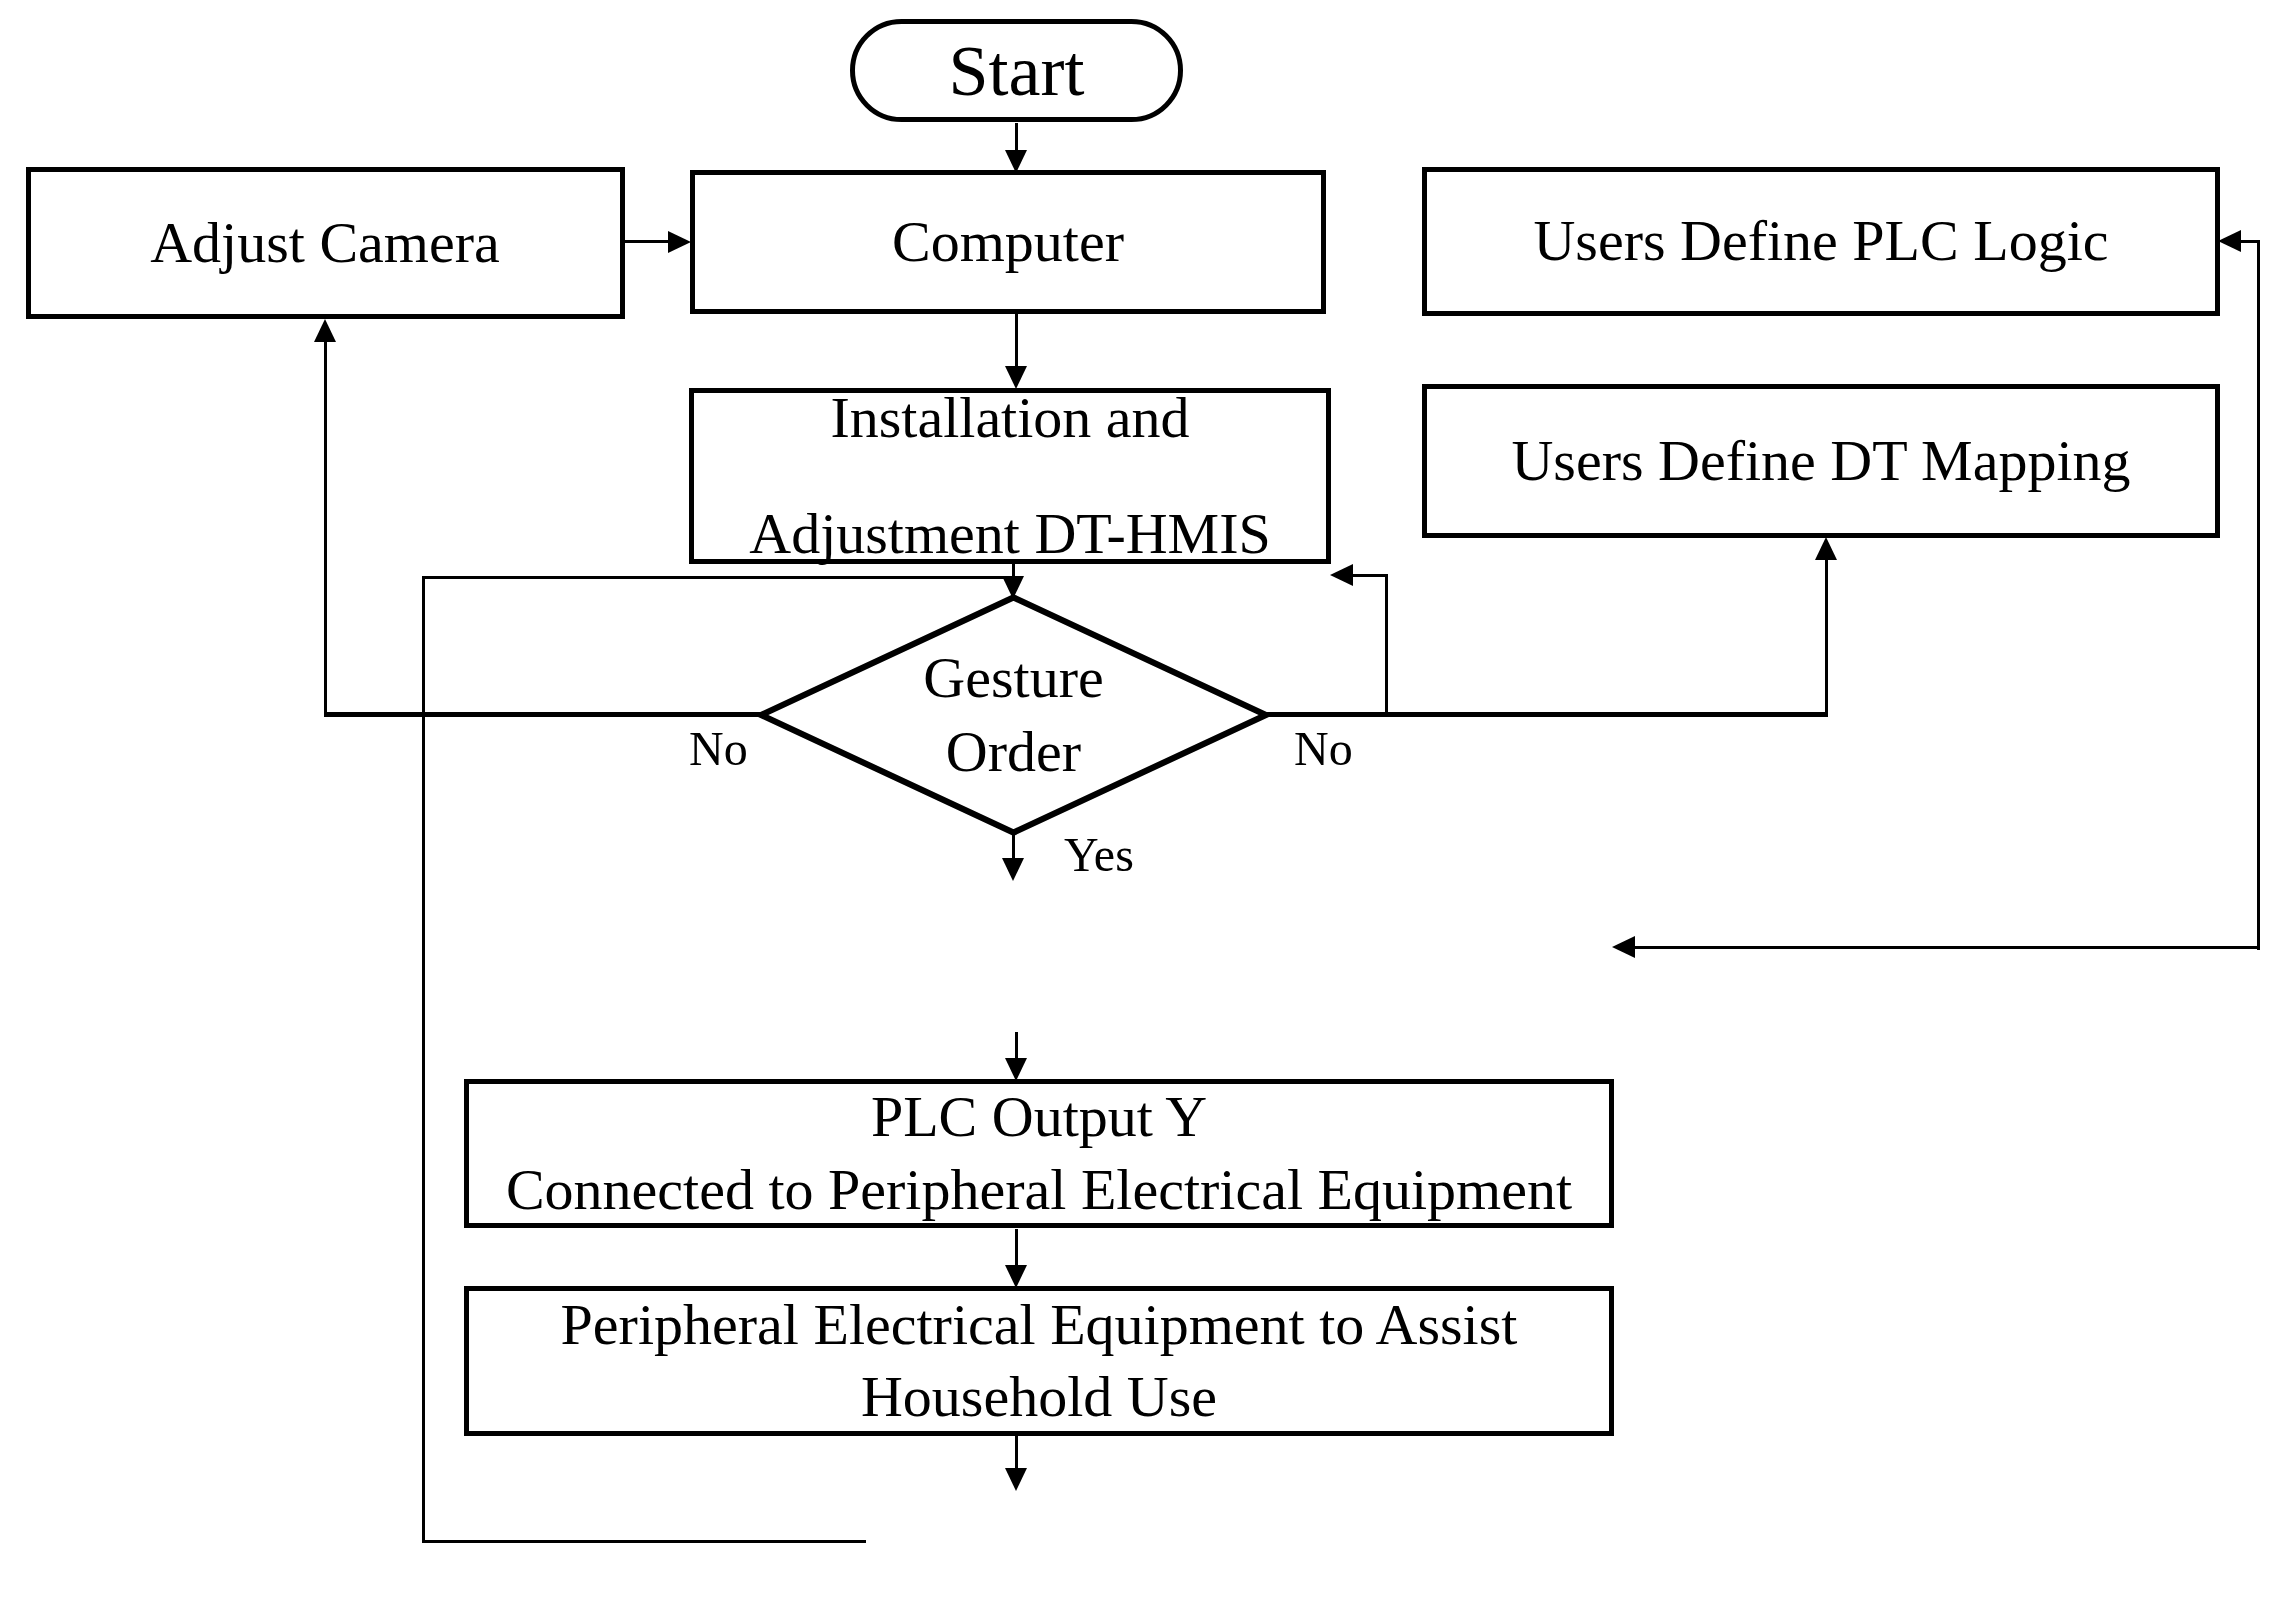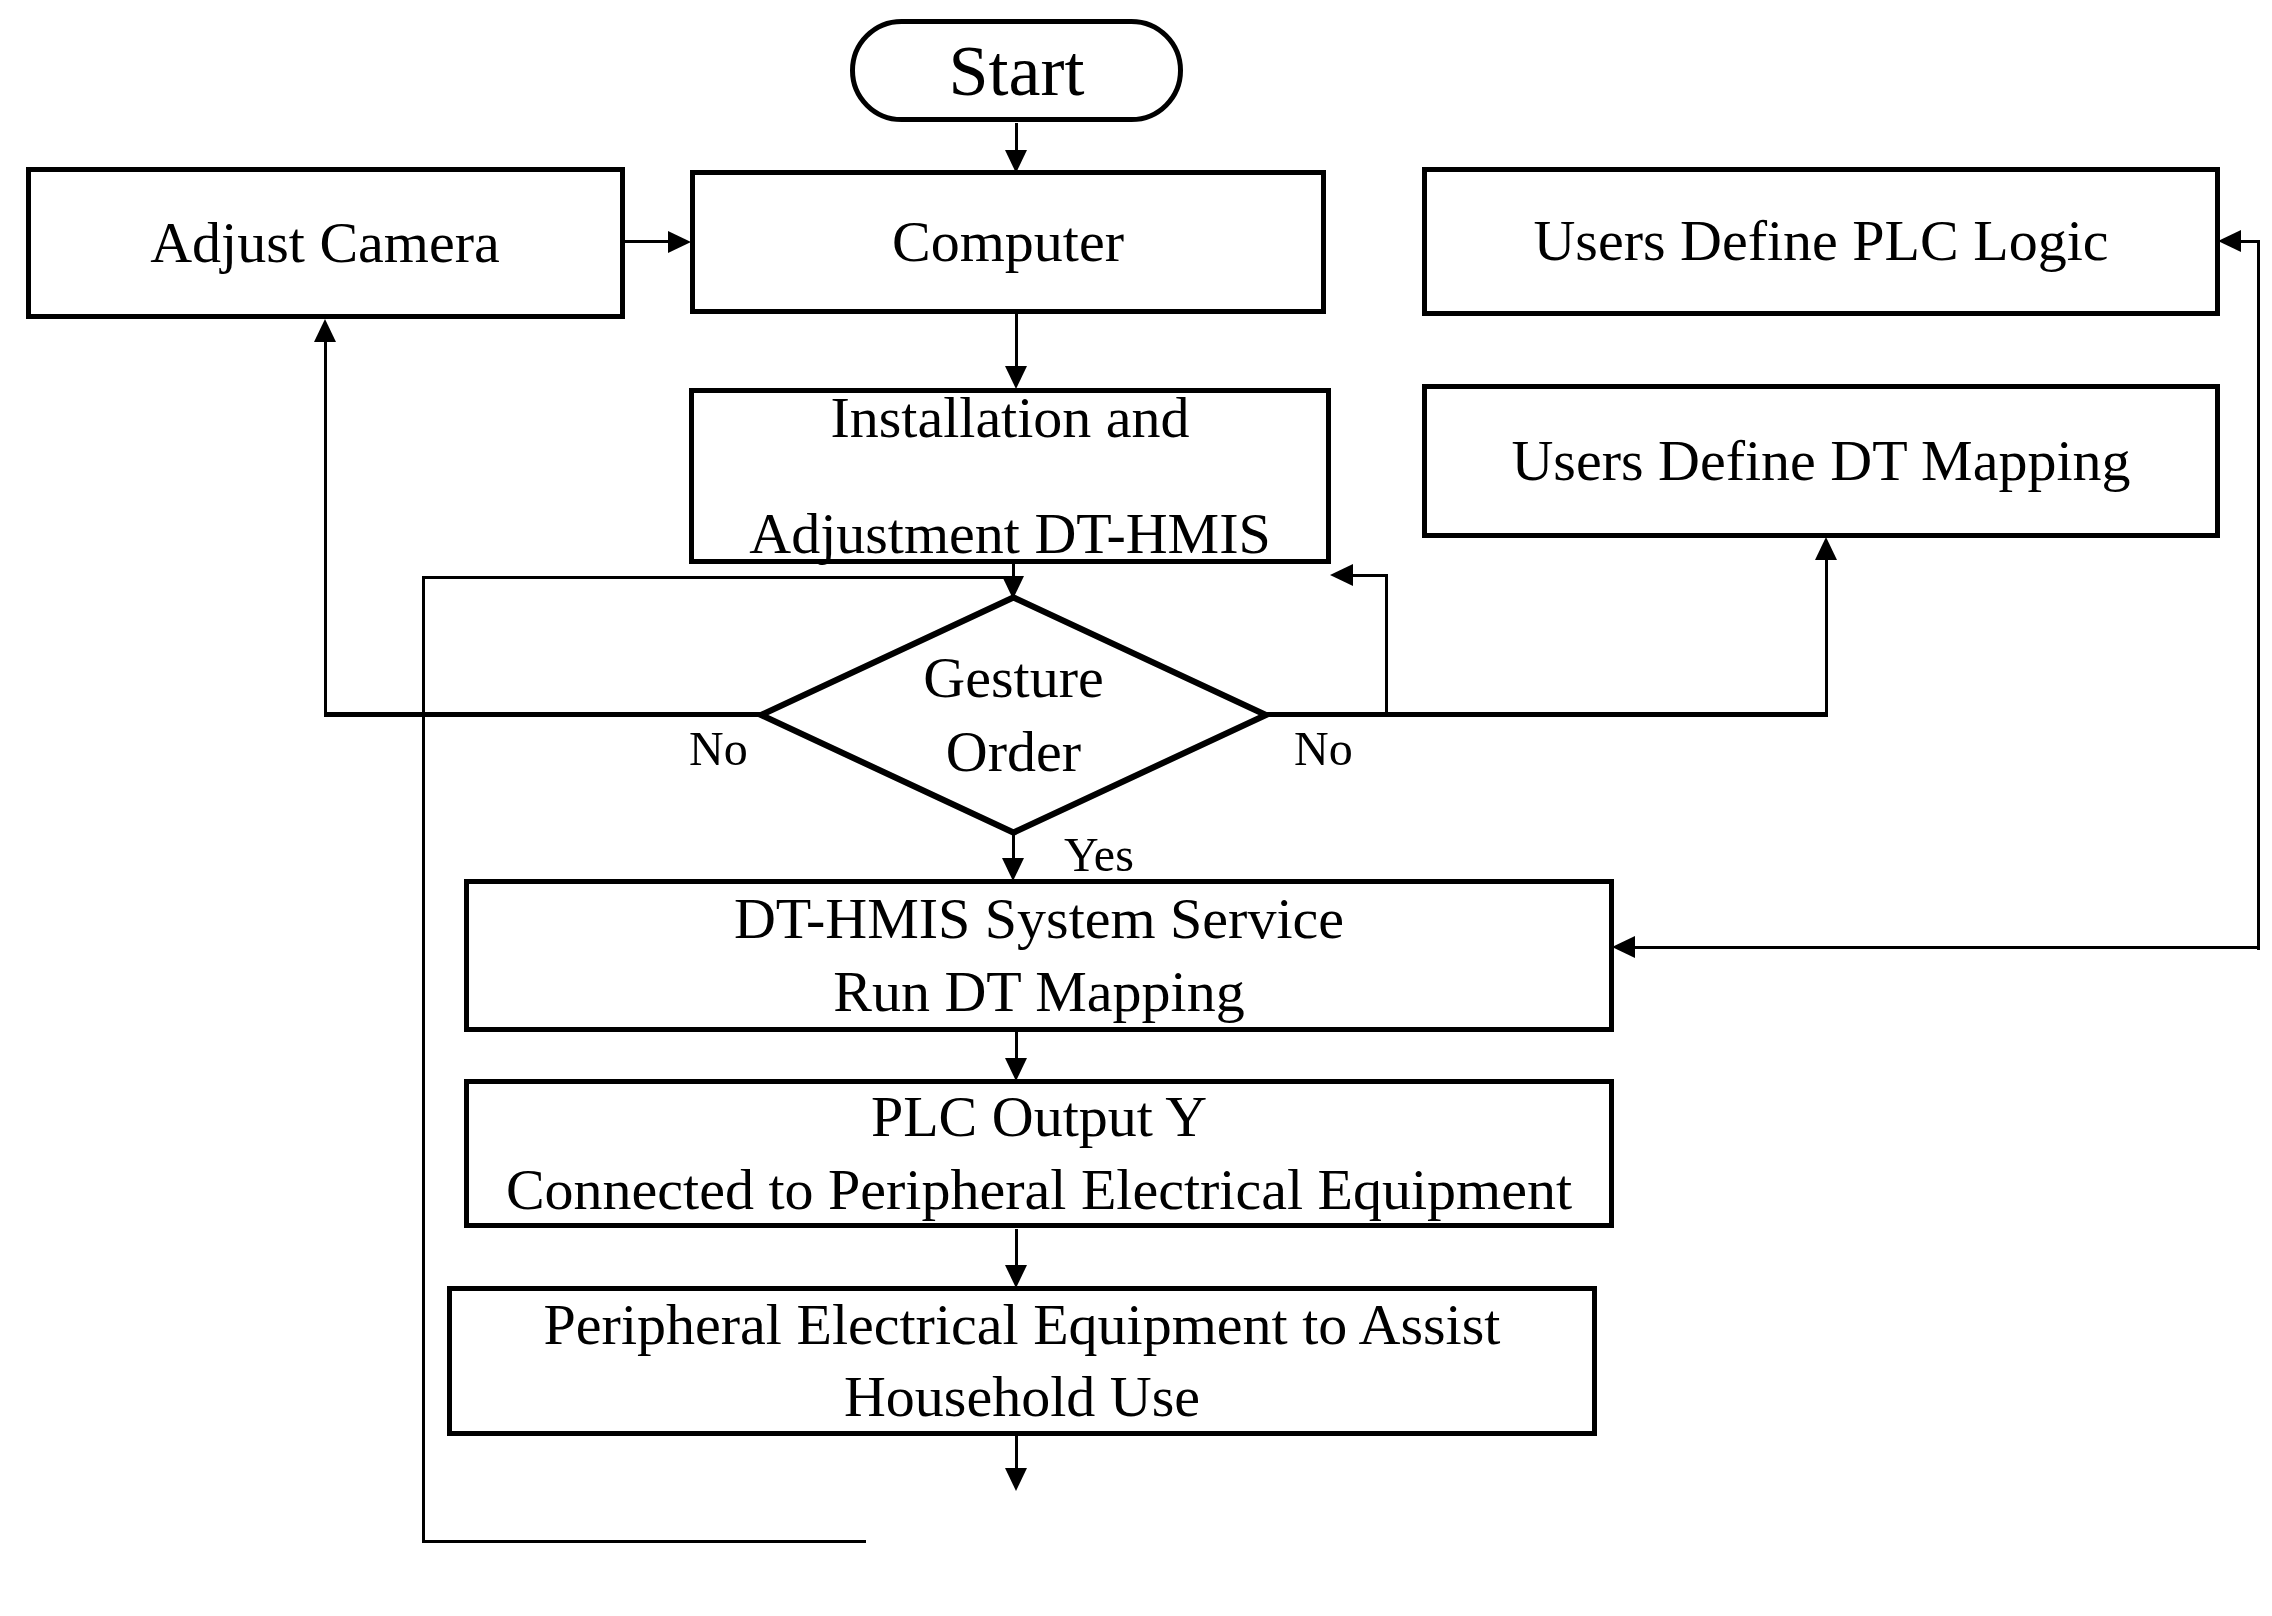--- a/index.html
+++ b/index.html
@@ -132,31 +132,27 @@
   </div>
 
   <svg id="diamond-svg" width="513" height="242" viewBox="0 0 744 352">
     <polygon points="372,5 739,176 372,347 5,176" fill="#ffffff" stroke="#000000" stroke-width="9" stroke-linejoin="miter"></polygon>
   </svg>
   <div id="diamond-label">
     <span class="txt">Gesture</span>
     <span class="txt">Order</span>
   </div>
 
-  <div class="node" style="left:464px; top:879px; width:1150px; height:153px;">
-    <span class="txt">DT-HMIS System Service</span>
-    <span class="txt">Run DT Mapping</span>
-  </div>
 
   <div class="node" style="left:464px; top:1079px; width:1150px; height:149px;">
     <span class="txt">PLC Output Y</span>
     <span class="txt">Connected to Peripheral Electrical Equipment</span>
   </div>
 
-  <div class="node" style="left:447px; top:1286px; width:1150px; height:150px;">
+  <div class="node" style="left:464px; top:1286px; width:1150px; height:150px;">
     <span class="txt">Peripheral Electrical Equipment to Assist</span>
     <span class="txt">Household Use</span>
   </div>
 
 
   <div class="edge-label" style="left:689px; top:725px;">No</div>
   <div class="edge-label" style="left:1294px; top:725px;">No</div>
   <div class="edge-label" style="left:1064px; top:831px;">Yes</div>
 
 </div>

